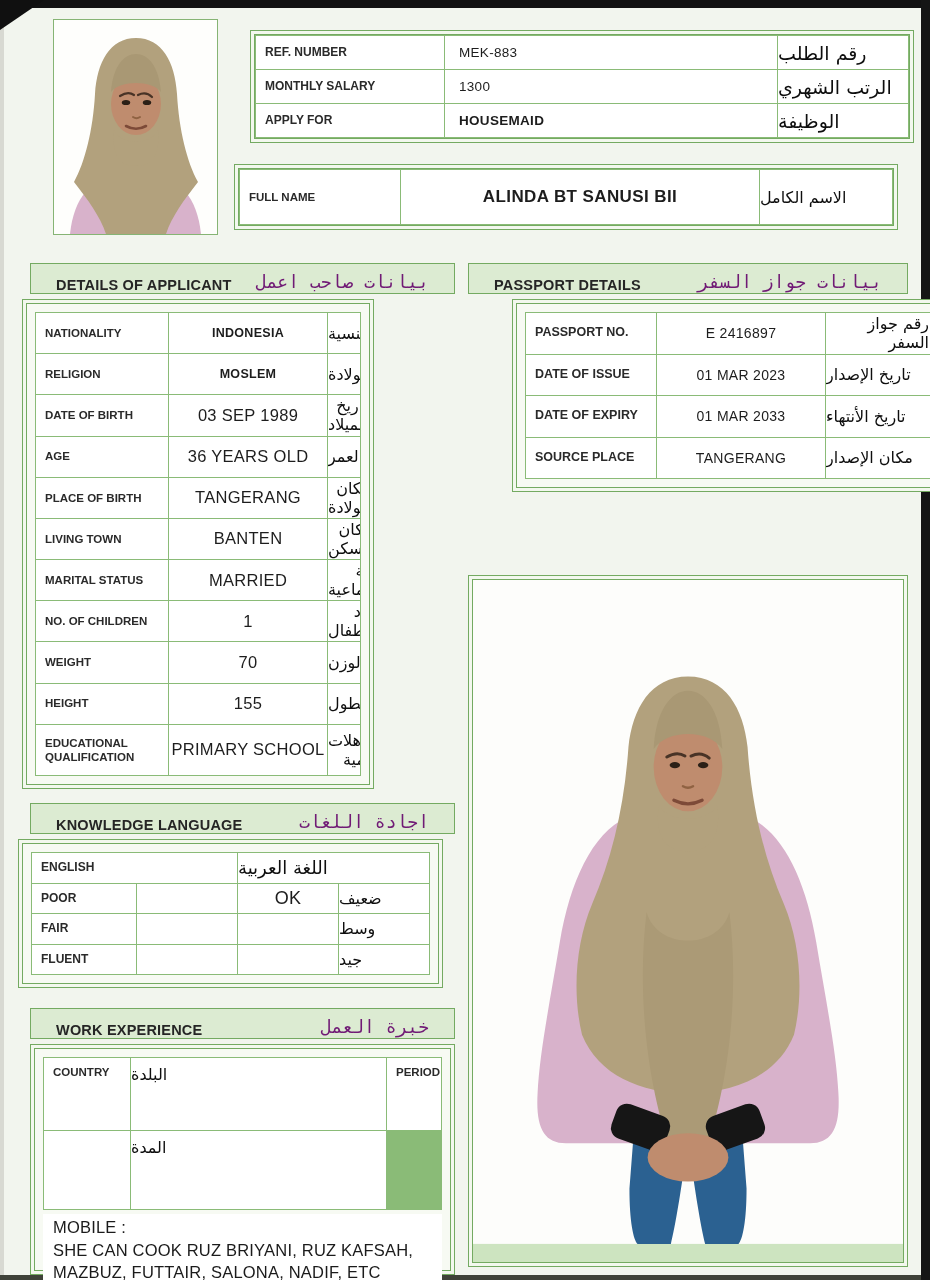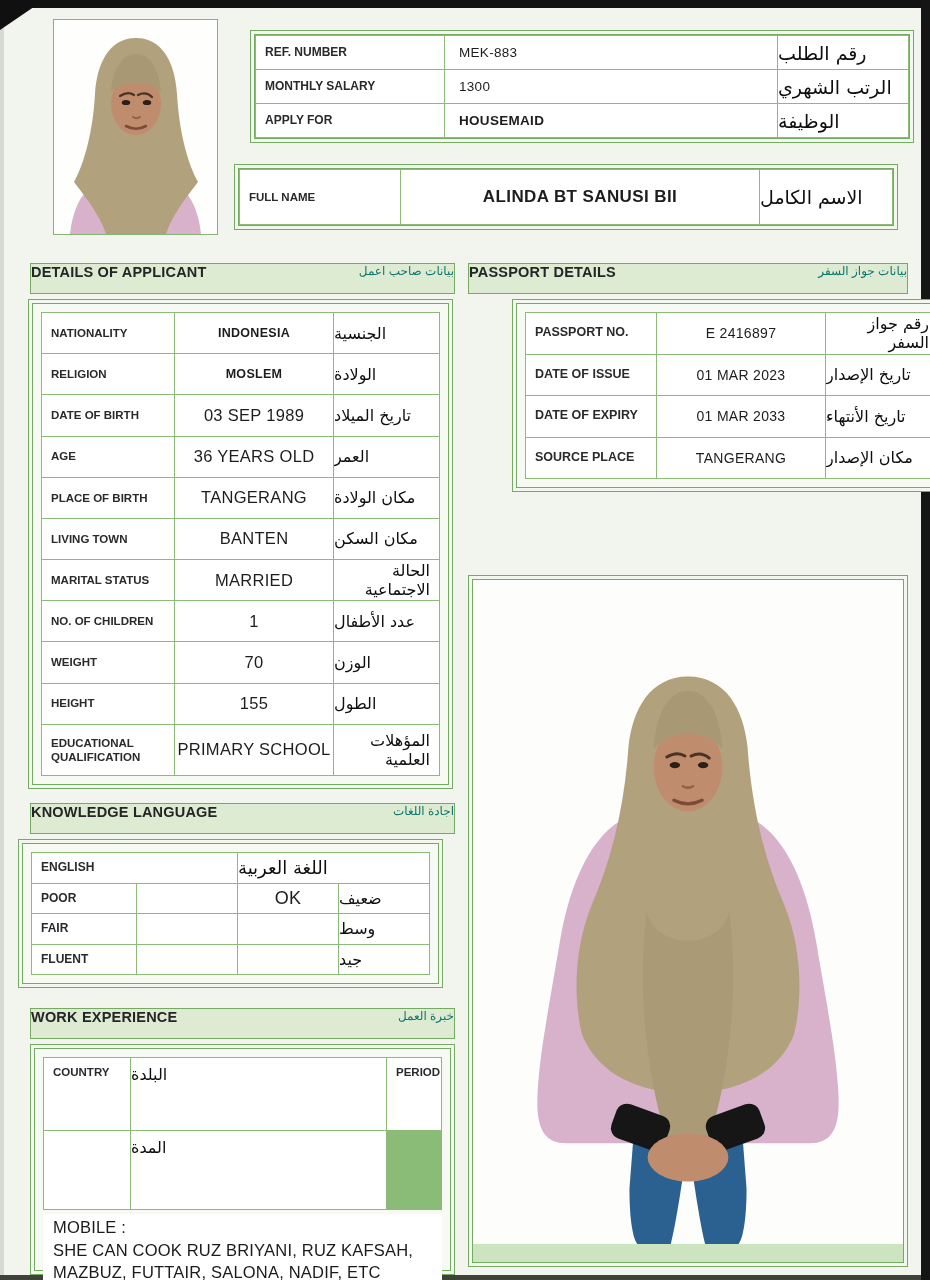--- a/index.html
+++ b/index.html
@@ -18,24 +18,24 @@
   .scan-right  { position:absolute; top:0; right:0; width:9px; height:100%; background:#151515; }
   .scan-bottom { position:absolute; bottom:0; left:0; right:9px; height:5px; background:#3f4239; }
   .scan-left   { position:absolute; top:8px; left:0; width:4px; height:100%; background:#d8d9d2; }
 
   
   .dbox { position:absolute; border:1px solid #74aa61; background:#f3f8ee; padding:3px; }
   .dbox-inner { border:1px solid #74aa61; width:100%; height:100%; background:#fff; }
 
   .sec-head {
     position:absolute; border:1px solid #74aa61; background:#dcebd2;
-    display:flex; justify-content:space-between; align-items:flex-start; padding:0 0;
+    display:flex; justify-content:space-between; align-items:flex-end; padding:0 25px;
   }
   .sec-head .t  { font-weight:700; font-size:14.5px; color:#252525; letter-spacing:.2px; }
-  .sec-head .ta { font-family:Liberation Sans, sans-serif; font-size:12px; color:#0f766e; direction:rtl; }
+  .sec-head .ta { font-family:Liberation Mono, monospace; font-size:18px; color:#701a75; direction:rtl; }
 
   .sec-box { position:absolute; border:1px solid #74aa61; background:#f3f8ee; padding:3px; }
   .sec-box-inner { border:1px solid #74aa61; width:100%; height:100%; padding:8px;
                    display:flex; flex-direction:column; background:#f7faf3; }
 
   .grid { display:grid; gap:1px; background:#8abb77; border:1px solid #8abb77; flex:1; }
   .cell { background:#fff; display:flex; align-items:center; overflow:hidden; }
 
   .c-label { font-weight:700; font-size:11.5px; color:#2a2a2a; padding-left:9px; line-height:1.25; }
   .c-val   { justify-content:center; text-align:center; font-size:16.5px; color:#1d1d1d; letter-spacing:.3px; }
@@ -49,29 +49,29 @@
   
   #top-table { left:250px; top:30px; width:664px; height:113px; }
   #top-table .grid { grid-template-columns:188px 332px 1fr; grid-template-rows:1fr 1fr 1fr; height:100%; }
   #top-table .c-label { font-size:12px; }
   #top-table .c-ar { font-size:19px; }
 
   
   #fullname-table { left:234px; top:164px; width:664px; height:66px; }
   #fullname-table .grid { grid-template-columns:160px 358px 1fr; grid-template-rows:1fr; height:100%; }
   #fullname-table .c-val { font-size:17px; font-weight:700; letter-spacing:.4px; }
-  #fullname-table .c-ar { font-size:19px; }
+  #fullname-table .c-ar { font-size:16px; }
 
   
   #portrait-box { position:absolute; left:53px; top:19px; width:165px; height:216px;
                   border:1px solid #86b474; background:#fff; }
 
   
   #applicant-header { left:30px; top:263px; width:425px; height:31px; }
-  #applicant-box    { left:28px; top:299px; width:425px; height:490px; }
+  #applicant-box    { left:22px; top:299px; width:352px; height:490px; }
   #applicant-box .grid { grid-template-columns:132px 158px 1fr;
                          grid-template-rows:repeat(10,1fr) 1.25fr; }
 
   
   #passport-header { left:468px; top:263px; width:440px; height:31px; }
   #passport-box    { left:468px; top:299px; width:440px; height:193px;margin-left:44px; }
   #passport-box .grid { grid-template-columns:130px 168px 1fr; grid-template-rows:repeat(4,1fr); }
   #passport-box .c-val { font-size:14px; }
   #passport-box .c-label { font-size:12.5px; }
 

